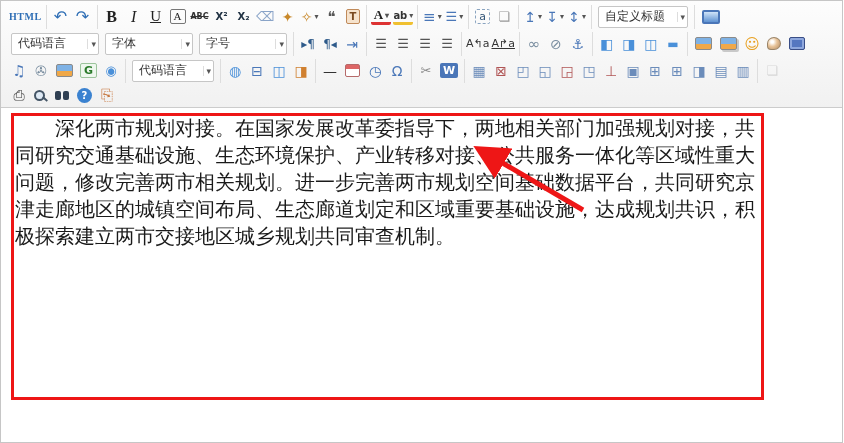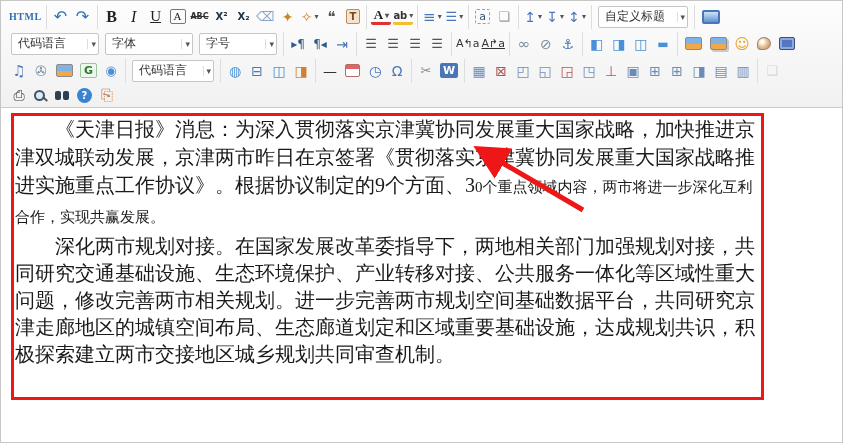--- a/index.html
+++ b/index.html
@@ -123,21 +123,21 @@
       <div class="tb-row">
         <span class="tb-group">
           <span class="sel" style="width: 88px;">
             <span>代码语言</span>
             <span class="sel-caret">▾</span>
           </span>
           <span class="sel" style="width: 88px;">
             <span>字体</span>
             <span class="sel-caret">▾</span>
           </span>
-          <span class="sel" style="width: 78px;">
+          <span class="sel" style="width: 88px;">
             <span>字号</span>
             <span class="sel-caret">▾</span>
           </span>
         </span>
         <span class="tb-group">
           <span class="ico" style="color: rgb(46, 90, 138); font-size: 12px;">▸¶</span>
           <span class="ico" style="color: rgb(46, 90, 138); font-size: 12px;">¶◂</span>
           <span class="ico" style="color: rgb(74, 119, 184); font-size: 14px;">⇥</span>
         </span>
         <span class="tb-group">
@@ -223,21 +223,20 @@
           <span class="ico" style="color: rgb(68, 68, 68); font-size: 14px;">⎙</span>
           <span class="ico mag"></span>
           <span class="ico bino"></span>
           <span class="ico help">?</span>
           <span class="ico" style="color: rgb(200, 120, 64); font-size: 15px;">⎘</span>
         </span>
       </div>
     </div>
 
   <div class="content">
-    <p class="ind"><span>《天津日报》消息：为深入贯彻落实京津冀协同发展重大国家战略，加快推进京津双城联动发展，京津两市昨日在京签署《贯彻落实京津冀协同发展重大国家战略推进实施重点工作协议》。根据协议制定的9个方面、3</span><span class="sm">0个重点领域内容，两市将进一步深化互利合作，实现共赢发展。</span></p>
     <p class="ind tail">深化两市规划对接。在国家发展改革委指导下，两地相关部门加强规划对接，共同研究交通基础设施、生态环境保护、产业转移对接、公共服务一体化等区域性重大问题，修改完善两市相关规划。进一步完善两市规划空间基础数据平台，共同研究京津走廊地区的城镇空间布局、生态廊道划定和区域重要基础设施，达成规划共识，积极探索建立两市交接地区城乡规划共同审查机制。</p>
   </div>
 
   <div class="redbox"></div>
 
   <svg class="arrow" width="844" height="443" viewBox="0 0 844 443">
     <defs>
       <marker id="ah" markerWidth="7" markerHeight="7" refX="5" refY="3.5" orient="auto">
         <path d="M0,0 L7,3.5 L0,7 z" fill="#ee1616"></path>
       </marker>

